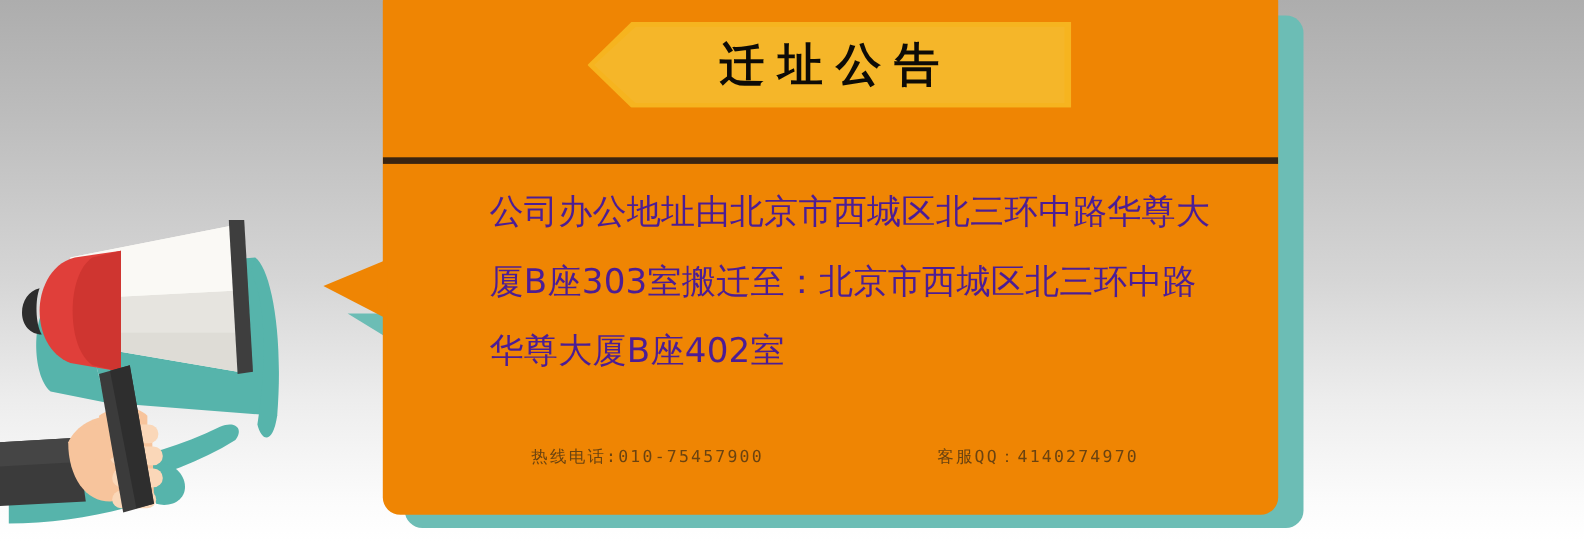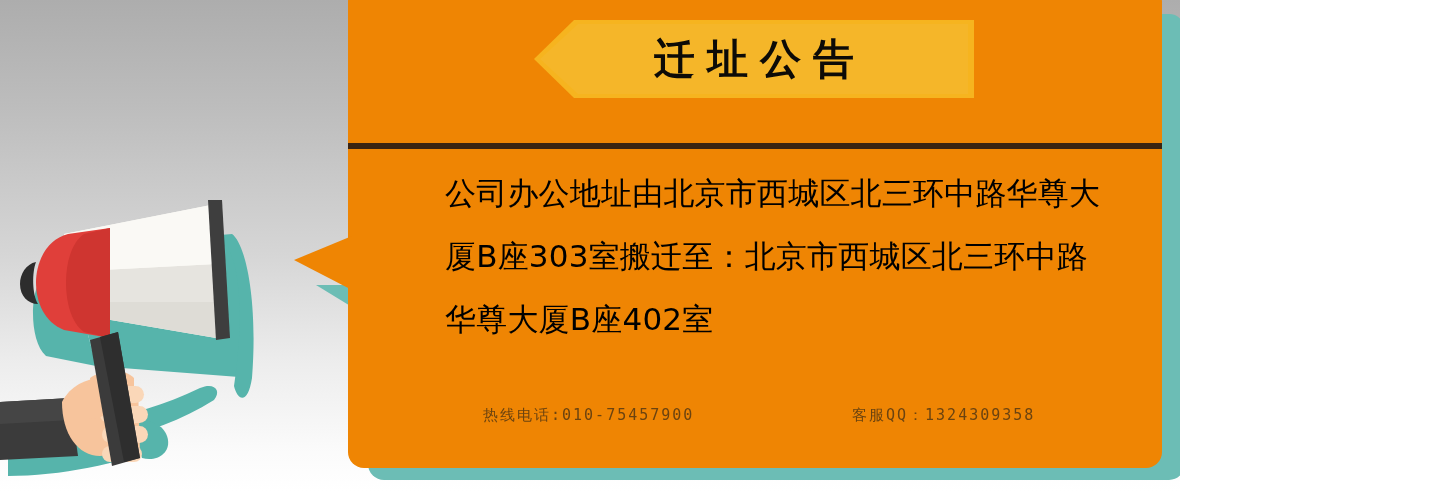--- a/index.html
+++ b/index.html
@@ -7,21 +7,21 @@
     padding: 0;
   }
   body {
     width: 1440px;
     height: 492px;
     overflow: hidden;
     font-family: "Liberation Sans", sans-serif;
   }
   #stage {
     position: relative;
-    width: 1180px;
+    width: 1440px;
     height: 492px;
     background: linear-gradient(to bottom, #adadad 0%, #bdbdbd 22%, #d6d6d6 52%, #ededed 74%, #fbfbfb 92%, #ffffff 100%);
     overflow: hidden;
     text-decoration: underline;
   }
 
   
   .card-shadow {
     position: absolute;
     left: 368px;
@@ -124,21 +124,21 @@
 
   
   .body-text {
     position: absolute;
     left: 97px;
     top: 176px;
     width: 660px;
     font-family: "DejaVu Sans", sans-serif;
     font-size: 31px;
     line-height: 63px;
-    color: #000000;
+    color: #4c1d95;
     letter-spacing: 0.2px;
   }
 
   
   .footer {
     position: absolute;
     left: 0;
     top: 420px;
     width: 814px;
     height: 30px;
@@ -180,21 +180,21 @@
       <div class="ribbon-inner"></div>
       <div class="ribbon-title">迁址公告</div>
     </div>
 
     <div class="divider"></div>
 
     <div class="body-text">公司办公地址由北京市西城区北三环中路华尊大厦B座303室搬迁至：北京市西城区北三环中路华尊大厦B座402室</div>
 
     <div class="footer">
       <div class="footer-item footer-phone">热线电话:010-75457900</div>
-      <div class="footer-item footer-qq">客服QQ：1324309358</div>
+      <div class="footer-item footer-qq">客服QQ：4140274970</div>
     </div>
 
   </div>
 
   <div class="tail"></div>
 
   <div class="megaphone">
     <svg width="320" height="302" viewBox="0 0 320 302" xmlns="http://www.w3.org/2000/svg">
 
       <g>

